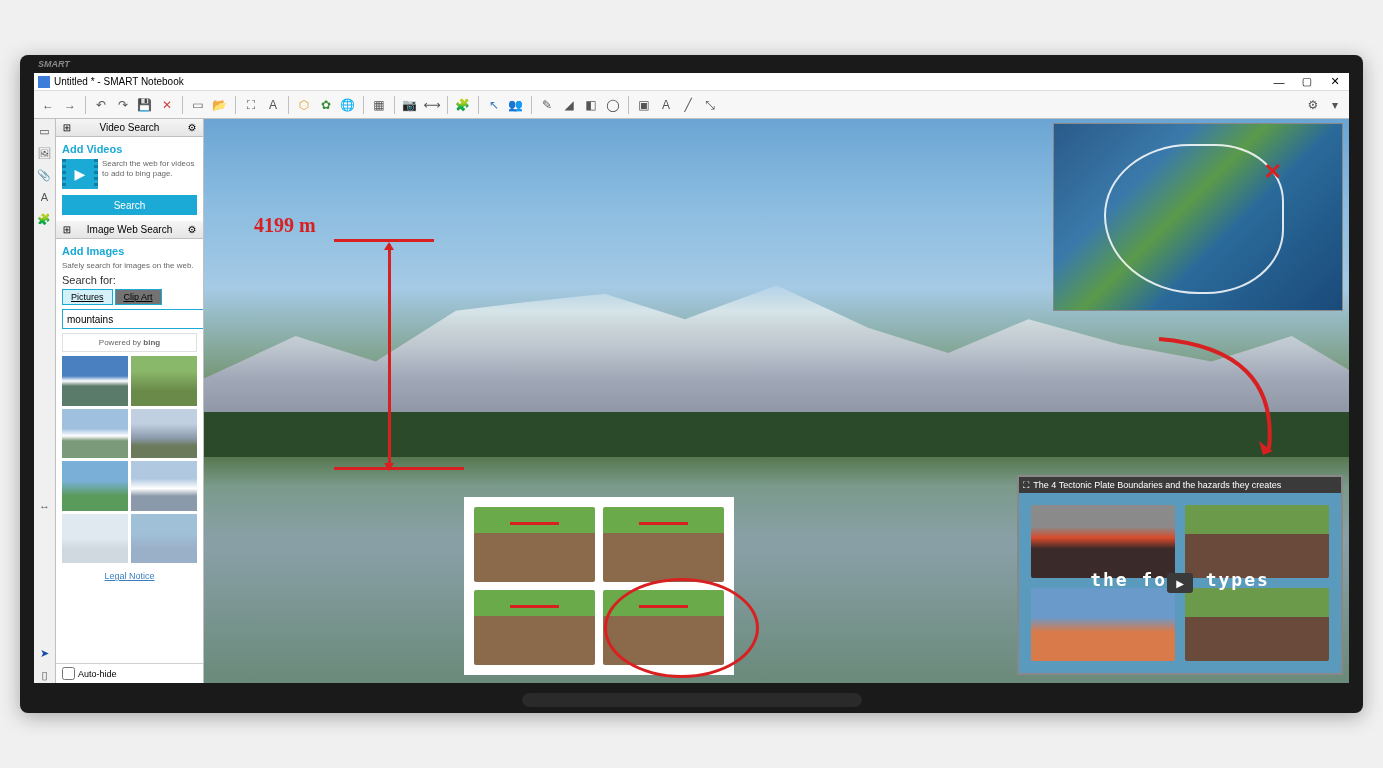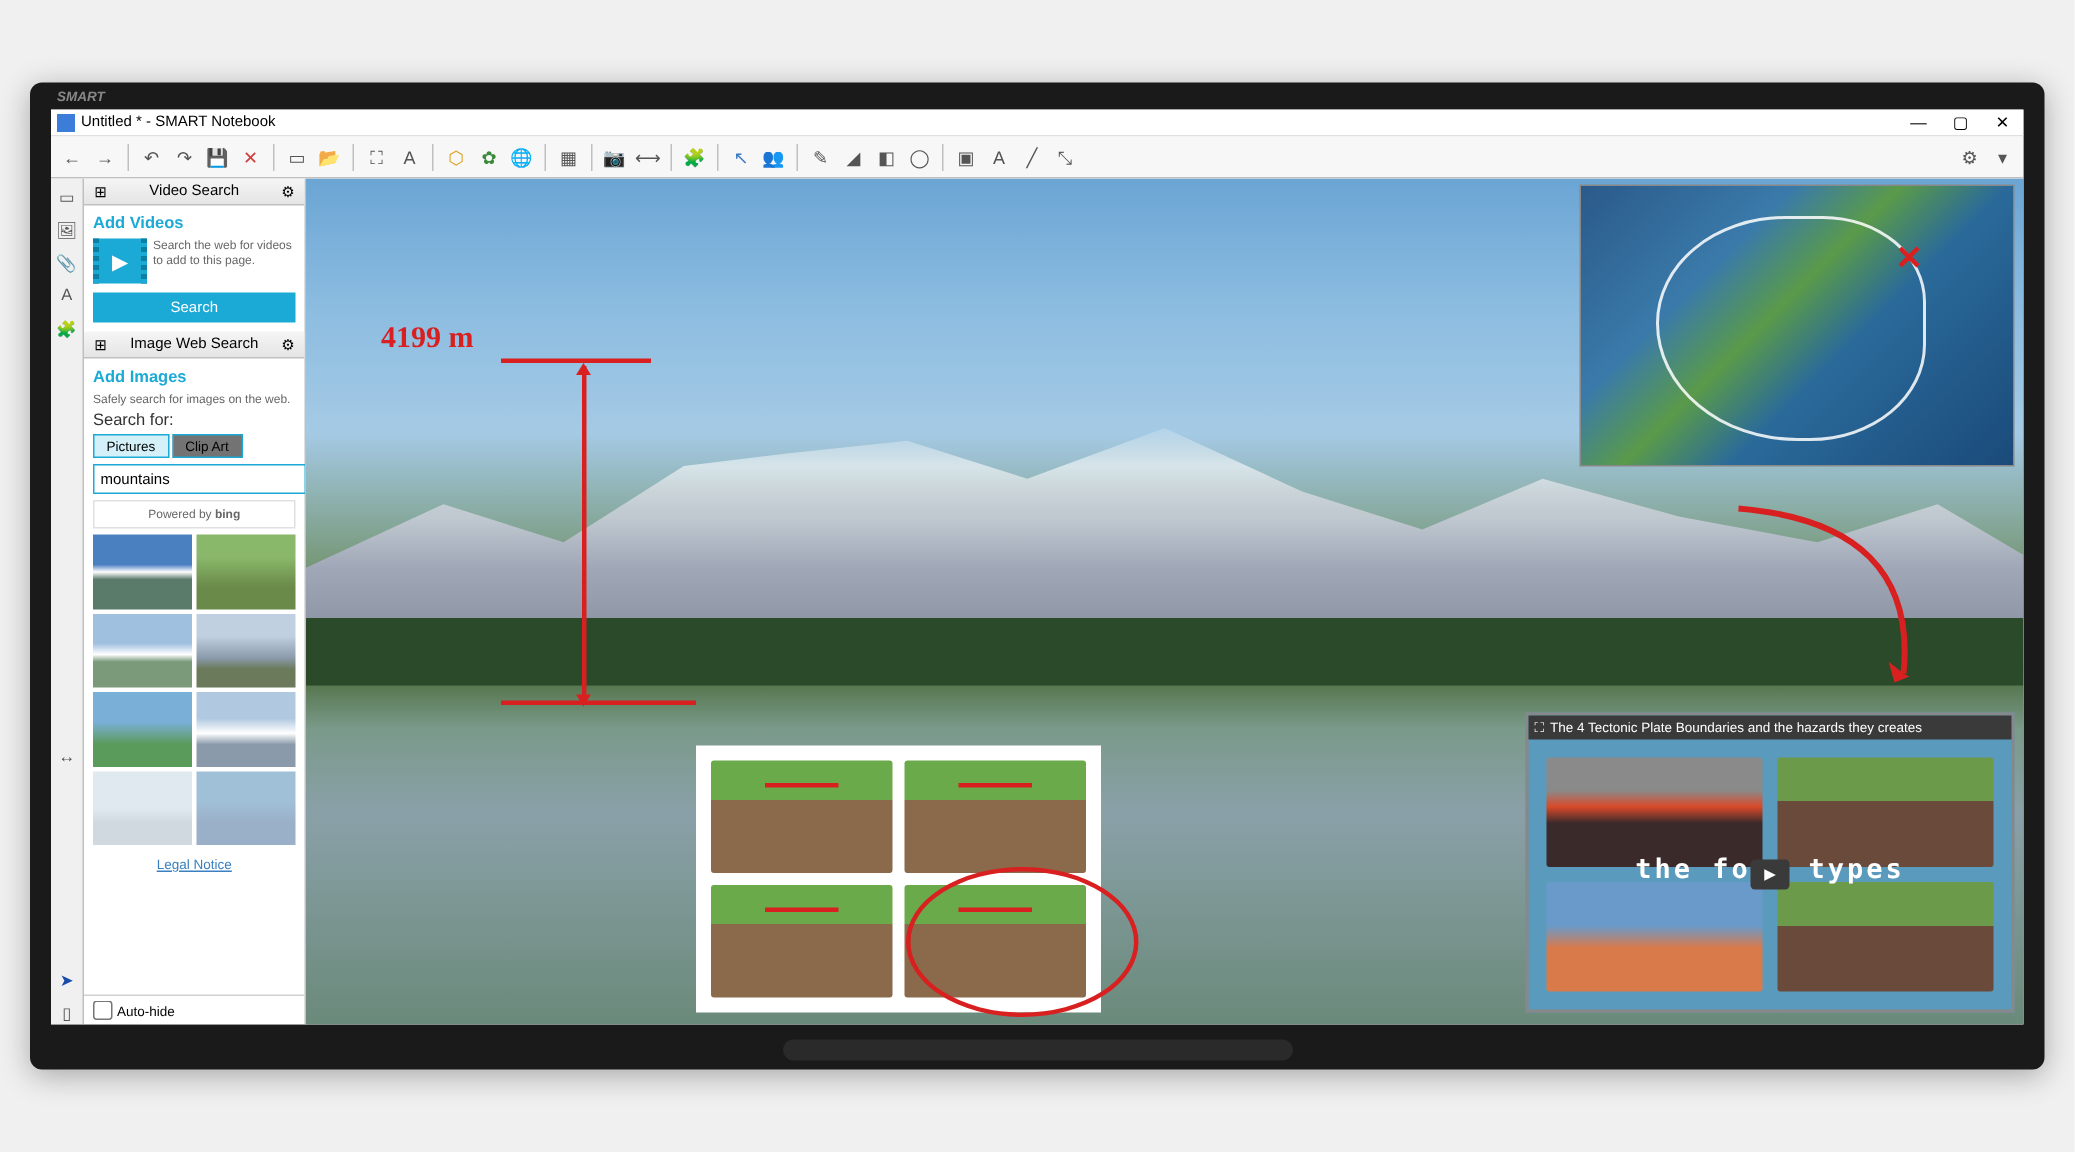--- a/index.html
+++ b/index.html
@@ -29,21 +29,21 @@
 .panel-section { padding: 6px; }
 .panel-heading { color: #1ba9d6; font-size: 11px; font-weight: 600; margin-bottom: 4px; }
 .video-row { display: flex; gap: 4px; margin-bottom: 6px; }
 .video-icon { width: 36px; height: 30px; background: #1ba9d6; display: flex; align-items: center; justify-content: center; color: #fff; font-size: 14px; position: relative; }
 .video-icon::before, .video-icon::after { content: ""; position: absolute; width: 4px; height: 100%; background: repeating-linear-gradient(#0d7fa3 0 3px, #1ba9d6 3px 6px); }
 .video-icon::before { left: 0; }
 .video-icon::after { right: 0; }
 .video-desc { font-size: 8px; color: #666; line-height: 1.2; flex: 1; }
 .search-btn { width: 100%; height: 20px; background: #1ba9d6; color: #fff; border: none; cursor: pointer; font-size: 10px; }
 .search-for-label { font-size: 11px; margin-bottom: 3px; color: #333; }
-.tab-row { display: flex; gap: 2px; margin-bottom: 4px; }
+.tab-row { display: flex; gap: 2px; margin-bottom: 4px; text-decoration: underline; }
 .tab { padding: 2px 8px; border: 1px solid #1ba9d6; font-size: 9px; cursor: pointer; background: #737373; }
 .tab.active { background: #d4f0f8; }
 .search-input-row { display: flex; gap: 2px; margin-bottom: 4px; }
 .search-input { flex: 1; border: 1px solid #1ba9d6; padding: 2px 4px; font-size: 10px; height: 20px; }
 .powered-by { text-align: center; font-size: 8px; color: #666; padding: 4px; border: 1px solid #e0e0e0; margin-bottom: 4px; }
 .img-grid { display: grid; grid-template-columns: 1fr 1fr; gap: 3px; }
 .img-thumb { aspect-ratio: 4/3; cursor: pointer; }
 .img-thumb.t1 { background: linear-gradient(#4a7fc0 40%, #fff 50%, #5a7a6a 60%); }
 .img-thumb.t2 { background: linear-gradient(#8ab86a 30%, #6a8a4a 70%); }
 .img-thumb.t3 { background: linear-gradient(#a0c0e0 40%, #fff 55%, #7a9a7a 65%); }
@@ -166,21 +166,21 @@
 
         <div class="panel-header">
           <span class="panel-header-btn">⊞</span>
           <span class="panel-title">Video Search</span>
           <span class="panel-header-btn">⚙</span>
         </div>
         <div class="panel-section">
           <div class="panel-heading">Add Videos</div>
           <div class="video-row">
             <div class="video-icon">▶</div>
-            <div class="video-desc">Search the web for videos to add to this page.</div>
+            <div class="video-desc">Search the web for videos to add to bing page.</div>
           </div>
           <button class="search-btn">Search</button>
         </div>
 
         <div class="panel-header">
           <span class="panel-header-btn">⊞</span>
           <span class="panel-title">Image Web Search</span>
           <span class="panel-header-btn">⚙</span>
         </div>
         <div class="panel-section" style="flex:1; overflow:auto;">

